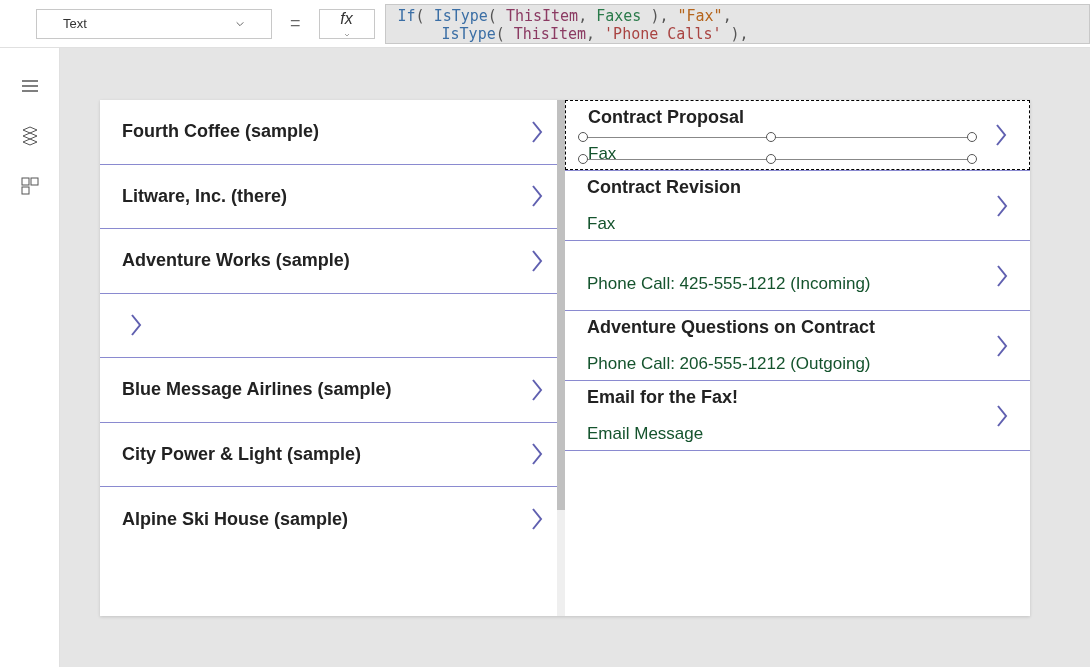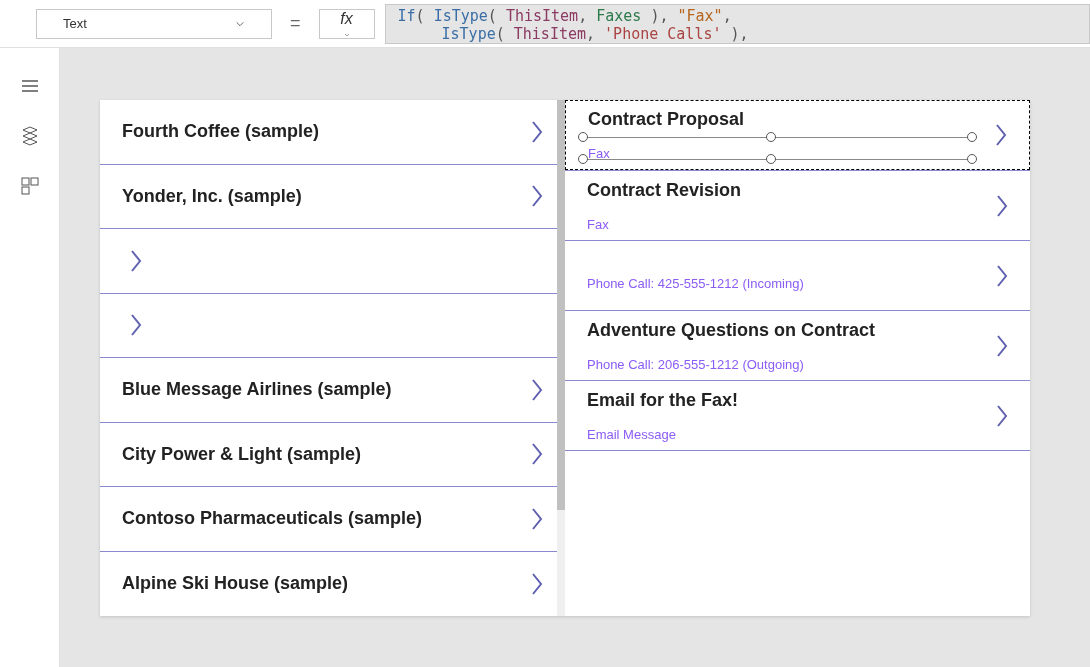--- a/index.html
+++ b/index.html
@@ -137,22 +137,22 @@
       flex-direction: row;
       align-items: center;
     }
     .row-text { flex: 1; }
     .item-title {
       font-size: 18px;
       font-weight: 600;
       color: #222;
     }
     .item-sub {
-      font-size: 13px;
-      color: #8b5cf6;
+      font-size: 17px;
+      color: #14532d;
       margin-top: 16px;
     }
     .chevron-btn { width: 28px; height: 28px; display:flex; align-items:center; justify-content:center; }
     .chevron-svg { color: #6060b0; }
 
     .selected-wrap {
       position: relative;
       border: 1.5px dashed #000;
       margin: 0 0 0 0;
     }
@@ -219,28 +219,29 @@
       <div class="gallery gallery-left" style="width:450px; position:relative;">
         <div class="item-row">
           <span class="item-title">Fourth Coffee (sample)</span>
           <span class="chevron-btn">
               <svg class="chevron-svg" width="16" height="28" viewBox="0 0 16 28">
                 <path d="M4 4 L12 14 L4 24" stroke="currentColor" stroke-width="2" fill="none"></path>
               </svg>
             </span>
         </div>
         <div class="item-row">
-          <span class="item-title">Yonder, Inc. (sample)</span>
-          <span class="chevron-btn">
-              <svg class="chevron-svg" width="16" height="28" viewBox="0 0 16 28">
-                <path d="M4 4 L12 14 L4 24" stroke="currentColor" stroke-width="2" fill="none"></path>
-              </svg>
-            </span>
-        </div>
-        <div class="item-row">
+          <span class="item-title">Litware, Inc. (there)</span>
+          <span class="chevron-btn">
+              <svg class="chevron-svg" width="16" height="28" viewBox="0 0 16 28">
+                <path d="M4 4 L12 14 L4 24" stroke="currentColor" stroke-width="2" fill="none"></path>
+              </svg>
+            </span>
+        </div>
+        <div class="item-row">
+          <span class="item-title">Adventure Works (sample)</span>
           <span class="chevron-btn">
               <svg class="chevron-svg" width="16" height="28" viewBox="0 0 16 28">
                 <path d="M4 4 L12 14 L4 24" stroke="currentColor" stroke-width="2" fill="none"></path>
               </svg>
             </span>
         </div>
         <div class="item-row">
           <span class="chevron-btn">
               <svg class="chevron-svg" width="16" height="28" viewBox="0 0 16 28">
                 <path d="M4 4 L12 14 L4 24" stroke="currentColor" stroke-width="2" fill="none"></path>
@@ -250,28 +251,20 @@
         <div class="item-row">
           <span class="item-title">Blue Message Airlines (sample)</span>
           <span class="chevron-btn">
               <svg class="chevron-svg" width="16" height="28" viewBox="0 0 16 28">
                 <path d="M4 4 L12 14 L4 24" stroke="currentColor" stroke-width="2" fill="none"></path>
               </svg>
             </span>
         </div>
         <div class="item-row">
           <span class="item-title">City Power &amp; Light (sample)</span>
-          <span class="chevron-btn">
-              <svg class="chevron-svg" width="16" height="28" viewBox="0 0 16 28">
-                <path d="M4 4 L12 14 L4 24" stroke="currentColor" stroke-width="2" fill="none"></path>
-              </svg>
-            </span>
-        </div>
-        <div class="item-row">
-          <span class="item-title">Contoso Pharmaceuticals (sample)</span>
           <span class="chevron-btn">
               <svg class="chevron-svg" width="16" height="28" viewBox="0 0 16 28">
                 <path d="M4 4 L12 14 L4 24" stroke="currentColor" stroke-width="2" fill="none"></path>
               </svg>
             </span>
         </div>
         <div class="item-row" style="border-bottom:none;">
           <span class="item-title">Alpine Ski House (sample)</span>
           <span class="chevron-btn">
               <svg class="chevron-svg" width="16" height="28" viewBox="0 0 16 28">

